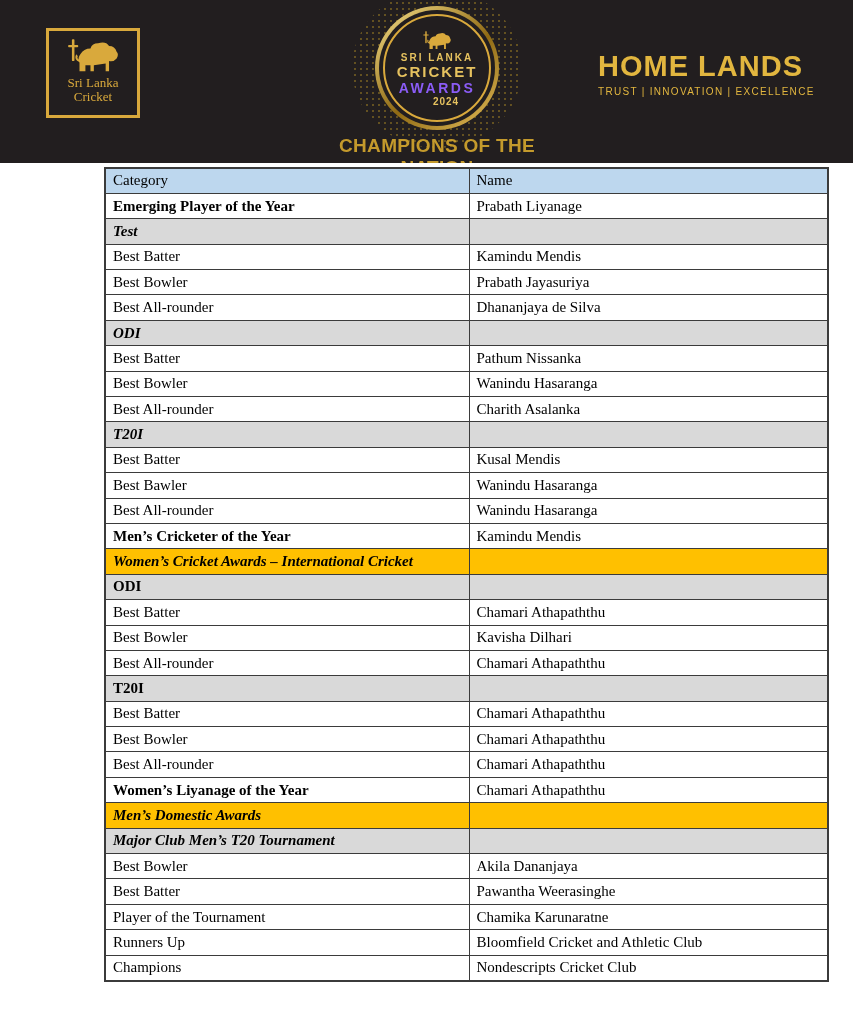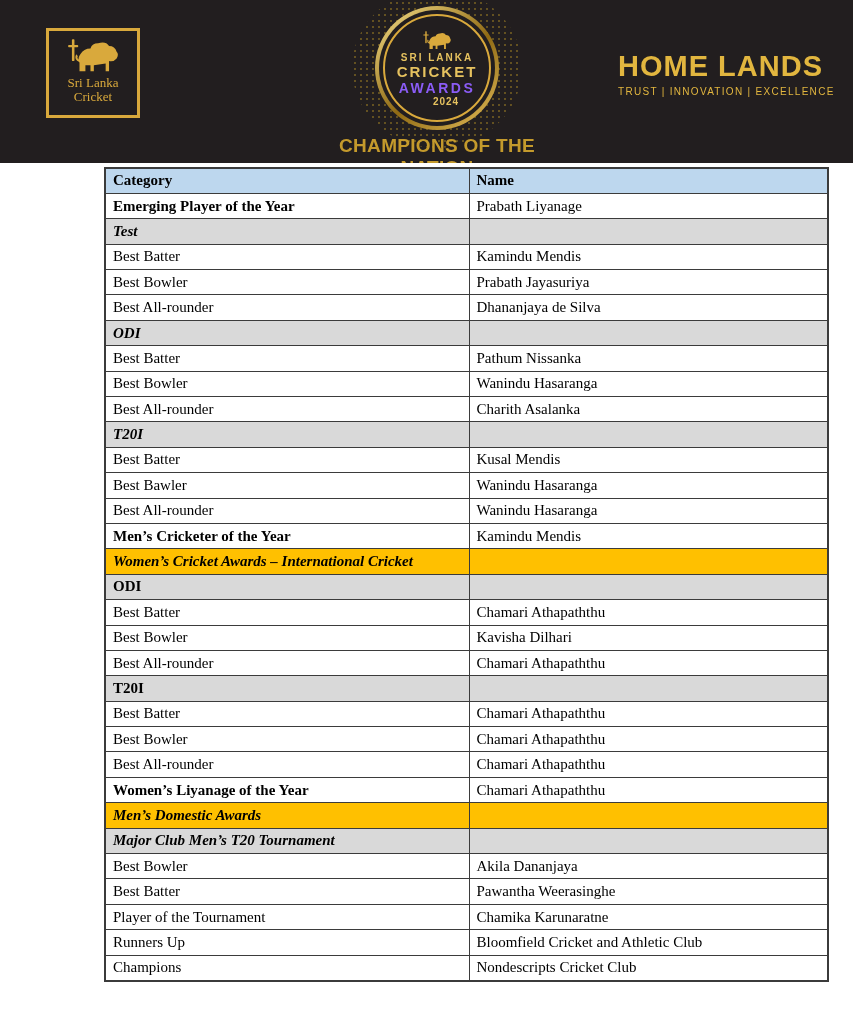--- a/index.html
+++ b/index.html
@@ -35,32 +35,32 @@
     display:flex;flex-direction:column;align-items:center;justify-content:center;}
   .badge-ring2 svg{width:30px;height:21px;margin-bottom:1px;}
   .badge-l1{font-family:"Liberation Sans",sans-serif;font-weight:bold;color:#e6c25f;font-size:10px;letter-spacing:2px;}
   .badge-l2{font-family:"Liberation Sans",sans-serif;font-weight:bold;color:#e6c25f;font-size:15px;letter-spacing:2px;}
   .badge-l3{font-family:"Liberation Sans",sans-serif;font-weight:bold;color:#8b5cf6;font-size:14px;letter-spacing:2.5px;}
   .badge-year{font-family:"Liberation Sans",sans-serif;font-weight:bold;color:#e6c25f;font-size:10px;letter-spacing:1px;margin-left:18px;}
 
   .champions{position:absolute;left:327px;top:135px;width:220px;text-align:center;z-index:2;
     font-family:"Liberation Sans",sans-serif;font-weight:bold;font-size:19px;color:var(--gold-dim);letter-spacing:0.3px;}
 
-  .homelands{position:absolute;left:618px;top:52px;width:205px;text-align:right;}
+  .homelands{position:absolute;left:598px;top:52px;width:205px;text-align:right;}
   .homelands-name{font-family:"Liberation Sans",sans-serif;font-weight:800;font-size:29px;color:var(--homelands-gold);
     letter-spacing:1px;white-space:nowrap;line-height:1;}
   .homelands-tagline{margin-top:5px;font-family:"Liberation Sans",sans-serif;font-size:10px;letter-spacing:1.3px;
     color:var(--homelands-gold);white-space:nowrap;}
 
   
   table.awards{position:absolute;left:104px;top:167px;width:723px;border-collapse:collapse;table-layout:fixed;
     font-family:"Liberation Serif",serif;font-size:15px;color:#000;border:2px solid var(--border-dark);}
   .awards th,.awards td{border:1.5px solid var(--border-dark);padding:0 7px;height:25.4px;vertical-align:middle;
     text-align:left;overflow:hidden;white-space:nowrap;}
-  .awards thead th{background:var(--header-blue);font-weight:bold;}
+  .awards thead th{background:var(--header-blue);font-weight:normal;}
   tr.section-gold td{background:var(--row-gold);font-weight:bold;font-style:italic;}
   tr.section-gray-italic td{background:var(--row-gray);font-weight:bold;font-style:italic;}
   tr.section-gray td{background:var(--row-gray);font-weight:bold;}
   tr.award-bold td:first-child{font-weight:bold;}
 </style>
 </head>
 <body>
 
 <div class="page">
 

